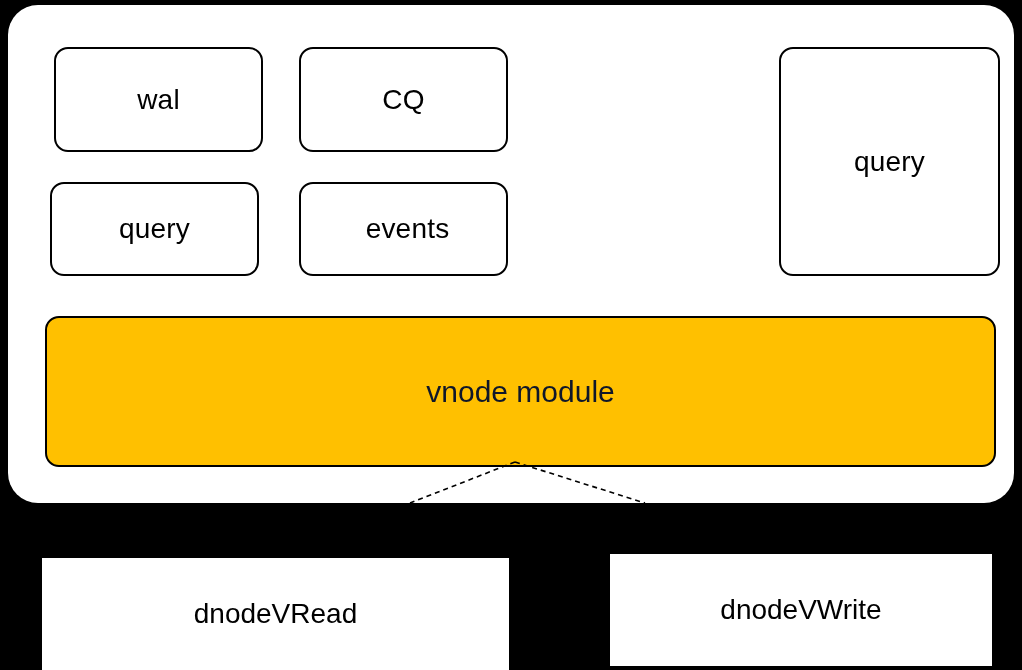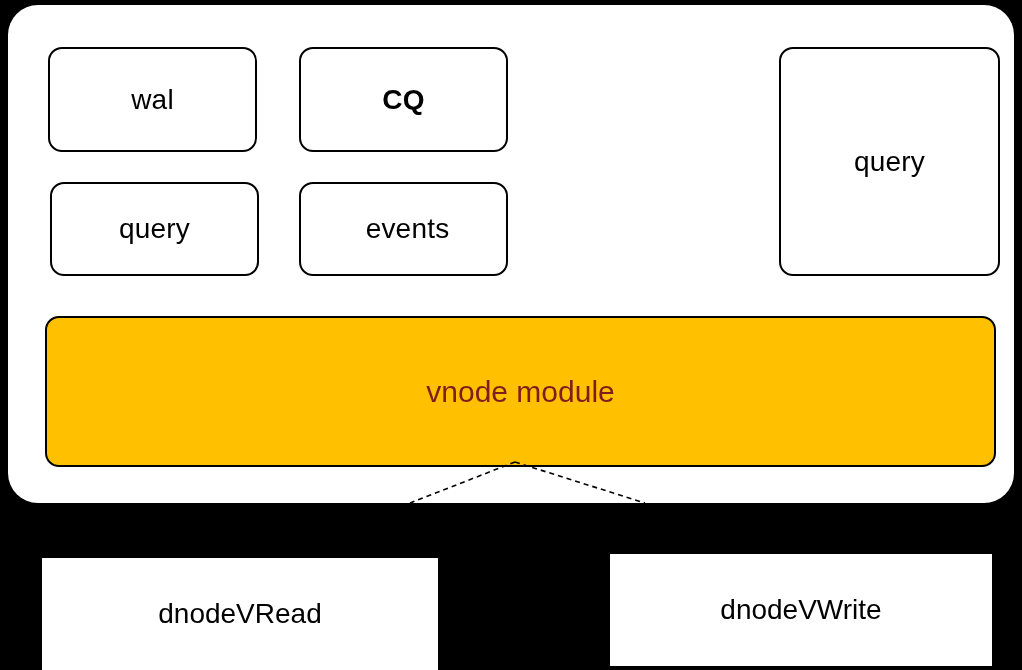--- a/index.html
+++ b/index.html
@@ -45,23 +45,23 @@
     justify-content: center;
   }
   .module-box .box-label {
     font-size: 28px;
     color: #000000;
     line-height: 1;
     letter-spacing: 0.2px;
   }
 
   
-  .box-wal    { left: 40px;  top: 42px;  width: 209px; height: 105px; }
+  .box-wal    { left: 46px;  top: 42px;  width: 209px; height: 105px; }
   .box-sync   { left: 42px;  top: 177px; width: 209px; height: 94px;  }
-  .box-cq     { left: 291px; top: 42px;  width: 209px; height: 105px; font-weight: bold; }
+  .box-cq     { left: 291px; top: 42px;  width: 209px; height: 105px; }
   .box-events { left: 291px; top: 177px; width: 209px; height: 94px; padding-left: 8px;  }
   .box-tsdb   { left: 531px; top: 42px;  width: 214px; height: 229px; }
   .box-query  { left: 771px; top: 42px;  width: 221px; height: 229px; }
 
   
   .vnode-module-bar {
     position: absolute;
     left: 37px;
     top: 311px;
     width: 951px;
@@ -69,21 +69,21 @@
     background: #ffc000;
     border: 2px solid #000000;
     border-radius: 14px;
     box-sizing: border-box;
     display: flex;
     align-items: center;
     justify-content: center;
   }
   .vnode-module-bar .box-label {
     font-size: 30px;
-    color: #7f1d1d;
+    color: #0f172a;
     line-height: 1;
   }
 
   
   .connector-svg {
     position: absolute;
     left: 0;
     top: 455px;
     width: 1022px;
     height: 115px;
@@ -98,21 +98,21 @@
     box-sizing: border-box;
     display: flex;
     align-items: center;
     justify-content: center;
   }
   .bottom-box .box-label {
     font-size: 28px;
     color: #000000;
     line-height: 1;
   }
-  .box-dnodevread  { left: 42px;  top: 558px; width: 396px; height: 112px; }
+  .box-dnodevread  { left: 42px;  top: 558px; width: 467px; height: 112px; }
   .box-dnodevwrite { left: 610px; top: 554px; width: 382px; height: 112px; }
 </style>
 </head>
 <body>
 
 <div id="canvas">
 
   <div class="vnode-container">
 
     <div class="module-box box-wal">

